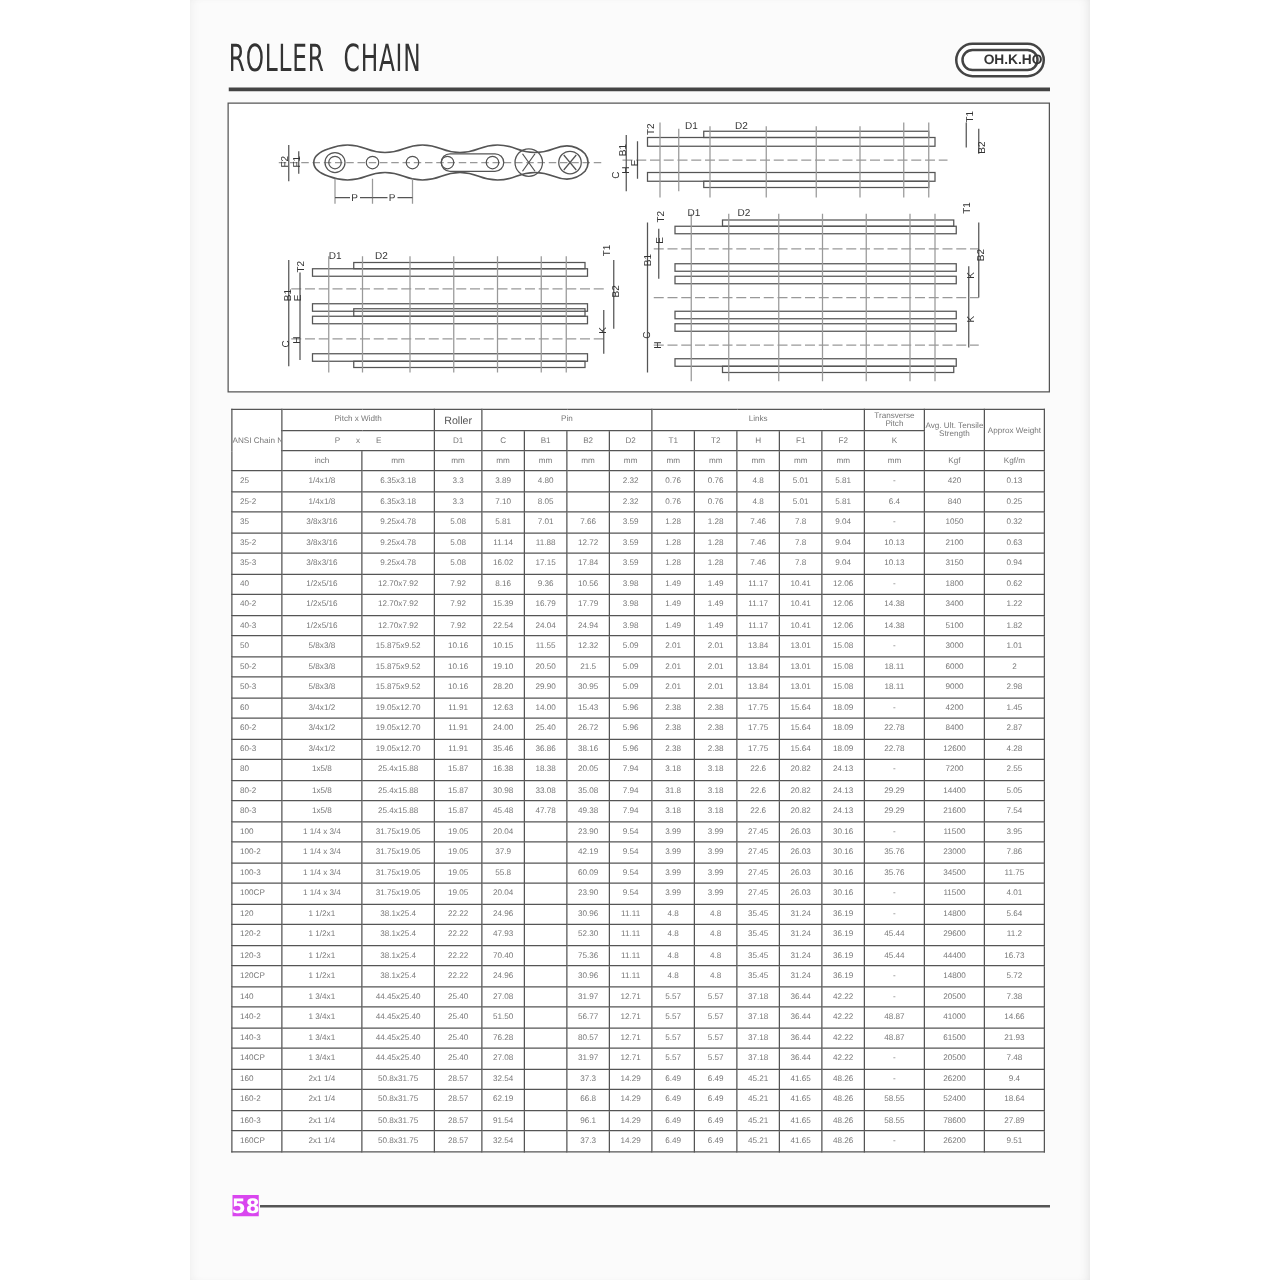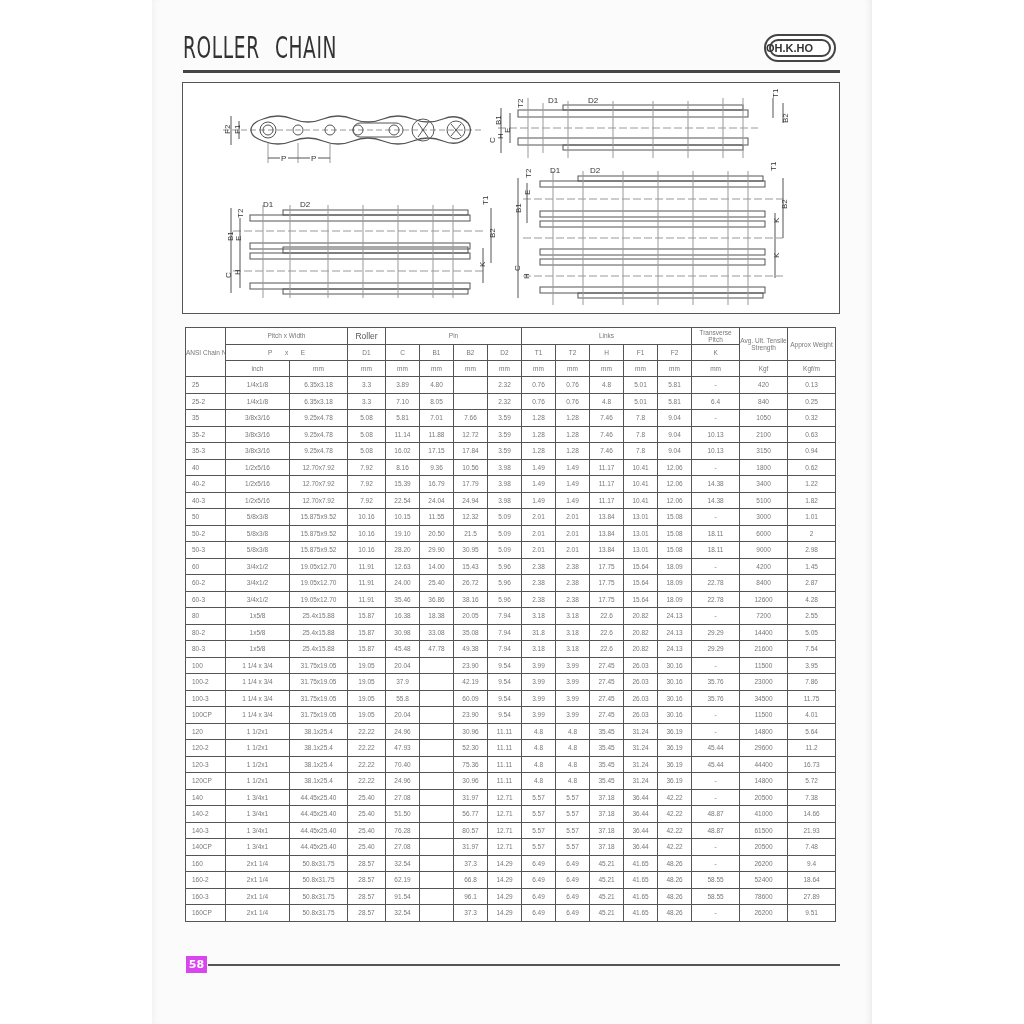--- a/index.html
+++ b/index.html
@@ -1,31 +1,31 @@
 <!DOCTYPE html>
 <html><head>
 <meta charset="utf-8">
 <style>
   html, body { margin:0; padding:0; }
   body { width:1024px; height:1024px; background:#ffffff; position:relative; overflow:hidden; font-family:"Liberation Sans", sans-serif; }
   .page { position:absolute; left:152px; top:0; width:720px; height:1024px; background:#fbfbfb; box-shadow: inset -6px 0 10px -8px #cfcfcf, inset 6px 0 10px -8px #e4e4e4; }
   .title { position:absolute; left:183px; top:30px; font-family:"DejaVu Sans", sans-serif; font-size:30px; color:#333; letter-spacing:1px; transform:scaleX(0.62); transform-origin:left top; word-spacing:14px; }
   .title-rule { position:absolute; left:183px; top:70px; width:657px; height:3px; background:#444; }
-  .logo { position:absolute; left:764px; top:34px; width:72px; height:28px; border:2px solid #444; border-radius:14px; box-sizing:border-box; display:flex; align-items:center; justify-content:flex-start; background:#fff; }
+  .logo { position:absolute; left:764px; top:34px; width:72px; height:28px; border:2px solid #444; border-radius:14px; box-sizing:border-box; display:flex; align-items:center; justify-content:flex-end; background:#fff; }
   .logo::before { content:""; position:absolute; left:3px; top:3px; right:3px; bottom:3px; border:2px solid #444; border-radius:10px; }
   .logo span { font-family:"Liberation Sans", sans-serif; font-weight:bold; font-size:11px; color:#333; position:relative; }
   .diagram-box { position:absolute; left:182px; top:82px; width:658px; height:232px; border:1.5px solid #555; box-sizing:border-box; background:#fff; }
   .diagram-box svg { position:absolute; left:0; top:0; }
   table.spec { position:absolute; left:185px; top:327px; width:582px; border-collapse:collapse; table-layout:fixed; background:#fff; }
   table.spec td, table.spec th { border:1px solid #555; font-size:6.5px; color:#777; text-align:center; padding:0; height:15.5px; font-weight:normal; white-space:nowrap; overflow:hidden; }
   table.spec th.big { font-size:8.5px; color:#555; }
   table.spec td.left { text-align:left; padding-left:6px; }
   table.spec tr.u th { height:15px; }
   table.spec { border:1.5px solid #444; }
-  .footer-num { position:absolute; left:186px; top:956px; width:21px; height:17px; background:#d946ef; color:#fff; font-weight:bold; font-size:11px; display:flex; align-items:center; justify-content:center; font-family:"DejaVu Sans", sans-serif; }
+  .footer-num { position:absolute; left:186px; top:956px; width:21px; height:17px; background:#d946ef; color:#fff; font-weight:bold; font-size:16px; display:flex; align-items:center; justify-content:center; font-family:"DejaVu Sans", sans-serif; }
   .footer-rule { position:absolute; left:208px; top:964px; width:632px; height:2px; background:#555; }
 </style>
 </head>
 <body>
 
 <div class="page"></div>
 
 <div class="title">ROLLER CHAIN</div>
 <div class="logo">
     <span>OH.K.HO</span>

